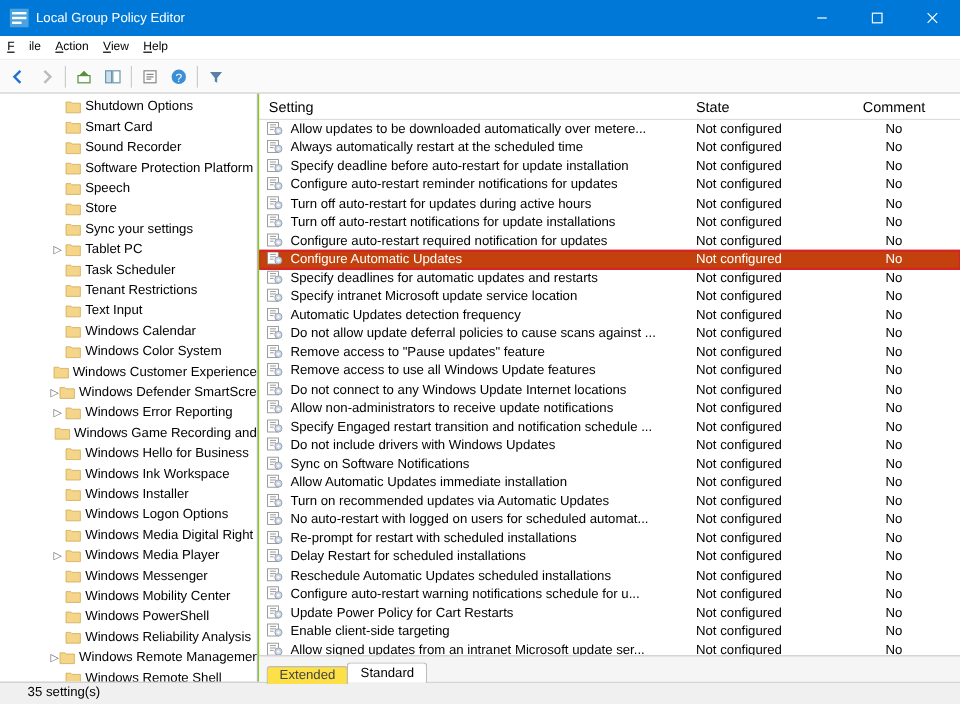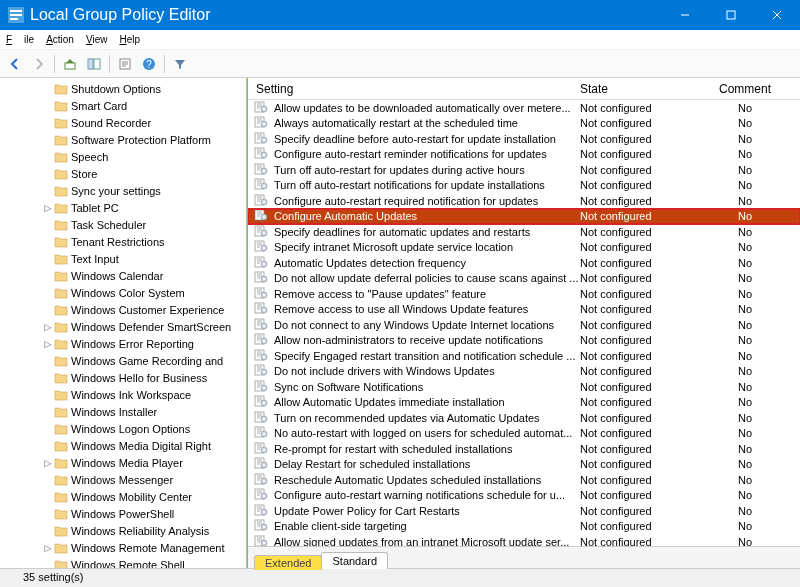--- a/index.html
+++ b/index.html
@@ -1,34 +1,34 @@
 <!DOCTYPE html>
 <html><head>
 <meta charset="utf-8">
 <style>
 * { box-sizing: border-box; margin: 0; padding: 0; font-family: "Segoe UI", Tahoma, sans-serif; }
 body { width: 800px; height: 587px; background: #fff; overflow: hidden; font-size: 11px; color: #000; }
 
 .titlebar { height: 30px; background: #0078d7; color: #fff; display: flex; align-items: center; padding-left: 8px; }
 .titlebar .app-icon { width: 16px; height: 16px; margin-right: 6px; }
-.titlebar .title { flex: 1; font-size: 16px; }
+.titlebar .title { flex: 1; font-size: 11px; }
 .winbtns { display: flex; height: 100%; }
 .winbtn { width: 46px; display: flex; align-items: center; justify-content: center; }
 
 .menubar { height: 20px; display: flex; align-items: center; padding: 0 6px; background: #fff; border-bottom: 1px solid #f0f0f0; }
 .menubar span { margin-right: 12px; font-size: 10px; }
 .menubar span u { text-decoration: underline; }
 
 .toolbar { height: 28px; display: flex; align-items: center; padding: 0 4px; border-bottom: 1px solid #d0d0d0; gap: 2px; background: #fafafa; }
 .tbtn { width: 22px; height: 22px; display: flex; align-items: center; justify-content: center; border:1px solid transparent; }
 .sep { width:1px; height:18px; background:#ccc; margin:0 2px; }
 
 .content { display: flex; height: 490px; }
 
-.tree { width: 247px; border-right: 1px solid #bbb; overflow: hidden; padding: 2px 0; position:relative; }
+.tree { width: 215px; border-right: 1px solid #bbb; overflow: hidden; padding: 2px 0; position:relative; }
 .tree-inner { position:absolute; top:2px; left:0; right:0; }
 .titem { display: flex; align-items: center; height: 17px; padding-left: 0; white-space: nowrap; overflow: hidden; }
 .titem .arrow { width: 12px; text-align: center; color:#666; font-size:9px; }
 .titem .fold { width:14px; height:14px; margin-right:3px; display:inline-flex; }
 .titem.lvl3 { padding-left: 42px; }
 
 .listpane { flex: 1; display: flex; flex-direction: column; border-left:1px solid #84cc16; }
 .listhead { display: flex; height: 22px; border-bottom: 1px solid #ddd; align-items:center; font-size:12px; }
 .listhead .c1 { flex:1; padding-left:8px; }
 .listhead .c2 { width:110px; text-align:left; }

